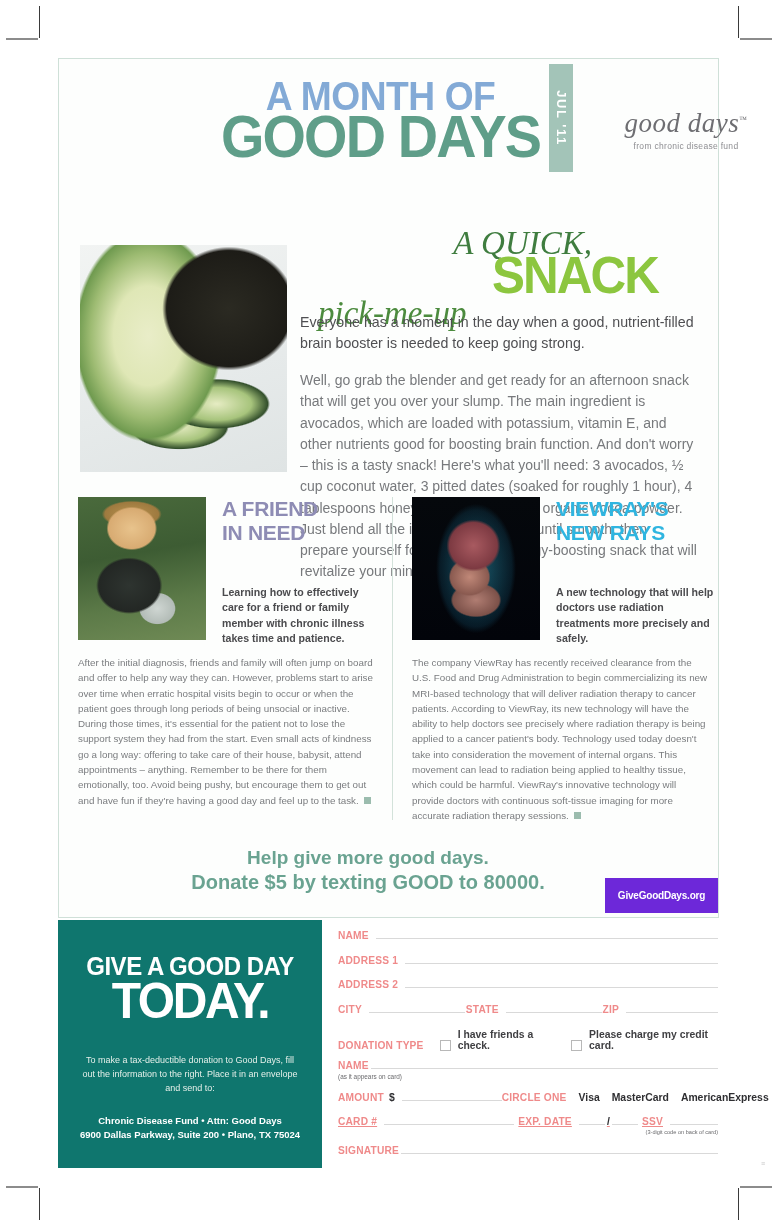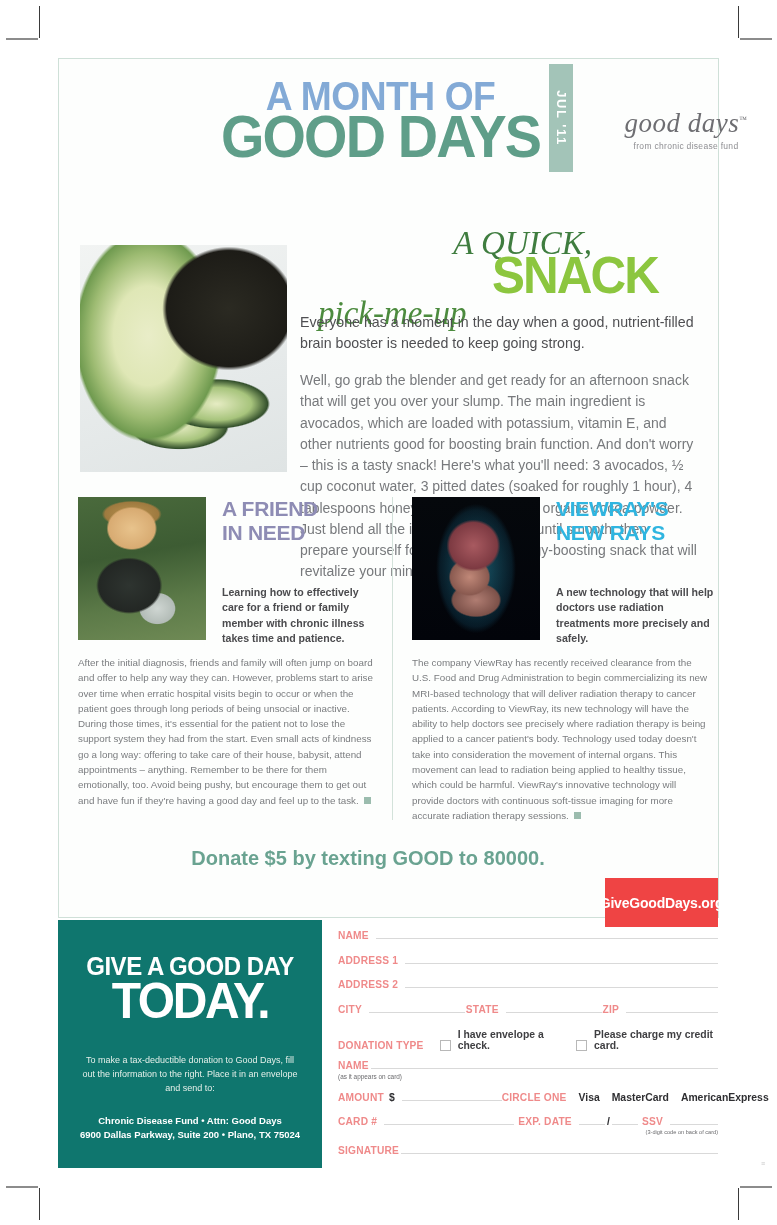--- a/index.html
+++ b/index.html
@@ -157,22 +157,22 @@
     position: absolute; left: 58px; top: 838px; width: 661px; height: 80px;
   }
   .donate-text {
     position: absolute; left: 0; top: 8px; width: 620px; text-align: center;
     color: #6aa391; font-weight: bold; line-height: 1.25;
   }
   .donate-l1 { font-size: 19px; }
   .donate-l2 { font-size: 20px; }
   .url-badge {
     position: absolute; left: 605px; top: 878px;
-    width: 113px; height: 49px; background: #ef4444;
-    color: #ffffff; font-size: 14px; font-weight: bold;
+    width: 113px; height: 35px; background: #6d28d9;
+    color: #ffffff; font-size: 10px; font-weight: bold;
     display: flex; align-items: center; justify-content: center;
     letter-spacing: -0.2px;
   }
 
   
   .card-teal {
     position: absolute; left: 58px; top: 920px;
     width: 264px; height: 248px; background: #0f766e;
     color: #ffffff; text-align: center;
   }
@@ -279,20 +279,21 @@
 <div class="col right">
   <div class="thumb viewray"></div>
   <div class="col-head viewray" style="white-space:pre-line;"><span>VIEWRAY'S
 NEW RAYS</span></div>
   <div class="col-sub">A new technology that will help doctors use radiation treatments more precisely and safely.</div>
   <div class="col-body"><span>The company ViewRay has recently received clearance from the U.S. Food and Drug Administration to begin commercializing its new MRI-based technology that will deliver radiation therapy to cancer patients. According to ViewRay, its new technology will have the ability to help doctors see precisely where radiation therapy is being applied to a cancer patient's body. Technology used today doesn't take into consideration the movement of internal organs. This movement can lead to radiation being applied to healthy tissue, which could be harmful. ViewRay's innovative technology will provide doctors with continuous soft-tissue imaging for more accurate radiation therapy sessions.</span><span class="endmark"></span></div>
 </div>
 
 <div class="donate-band">
   <div class="donate-text">
+    <div class="donate-l1">Help give more good days.</div>
     <div class="donate-l2">Donate $5 by texting GOOD to 80000.</div>
   </div>
 </div>
 <div class="url-badge">GiveGoodDays.org</div>
 
 <div class="card-teal">
   <div class="card-give">GIVE A GOOD DAY</div>
   <div class="card-today">TODAY.</div>
   <div class="card-note" style="padding:0 22px;">To make a tax-deductible donation to Good Days, fill out the information to the right. Place it in an envelope and send to:</div>
   <div class="card-addr">
@@ -325,21 +326,21 @@
     <span class="flabel">STATE</span>
     <span class="fline short"></span>
     <span class="gap"></span>
     <span class="flabel">ZIP</span>
     <span class="fline zip"></span>
   </div>
 
   <div class="checkrow" style="margin-top:14px;">
     <span class="flabel">DONATION TYPE</span>
     <span class="cbox"></span>
-    <span class="ctext">I have envelope a check.</span>
+    <span class="ctext">I have friends a check.</span>
     <span class="cbox"></span>
     <span class="ctext">Please charge my credit card.</span>
   </div>
 
   <div class="frow" style="margin-bottom:2px; margin-top:6px;">
     <span class="flabel">NAME</span>
     <span class="fline" style="margin-left:2px;"></span>
   </div>
   <div class="subnote" style="margin-top:1px; margin-bottom:10px;">(as it appears on card)</div>
 
@@ -347,21 +348,21 @@
     <span class="flabel">AMOUNT</span>
     <span class="blackword" style="margin-left:5px;">$</span>
     <span class="fline" style="flex:none;width:100px;"></span>
     <span class="gap"></span>
     <span class="flabel">CIRCLE ONE</span>
     <span class="blackword" style="margin-left:12px;">Visa</span>
     <span class="blackword" style="margin-left:12px;">MasterCard</span>
     <span class="blackword" style="margin-left:12px;">AmericanExpress</span>
   </div>
 
-  <div class="frow" style="margin-top:9px; margin-bottom:0;">
+  <div class="frow" style="margin-top:9px; margin-bottom:0;text-decoration:underline;">
     <span class="flabel">CARD #</span>
     <span class="fline" style="flex:none;width:130px;"></span>
     <span class="gap"></span>
     <span class="flabel">EXP. DATE</span>
     <span class="fline" style="flex:none;width:26px;"></span>
     <span class="blackword" style="margin:0 2px;">/</span>
     <span class="fline" style="flex:none;width:26px;margin-left:0;"></span>
     <span class="gap"></span>
     <span class="flabel">SSV</span>
     <span class="fline" style="flex:none;width:48px;"></span>

